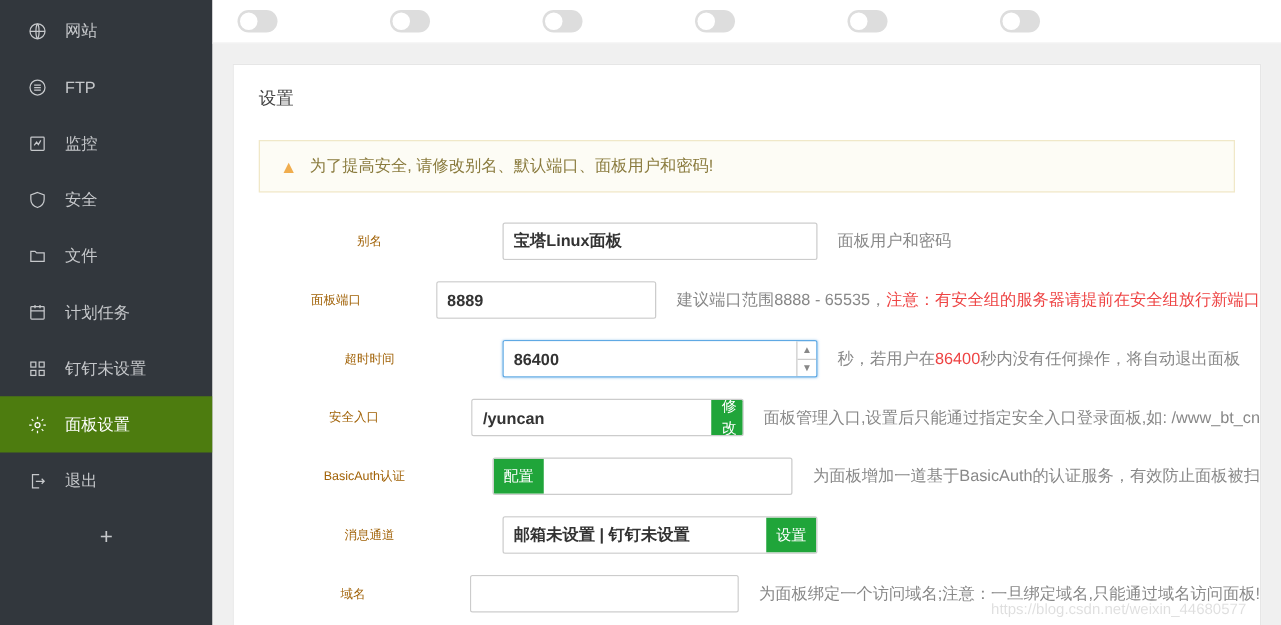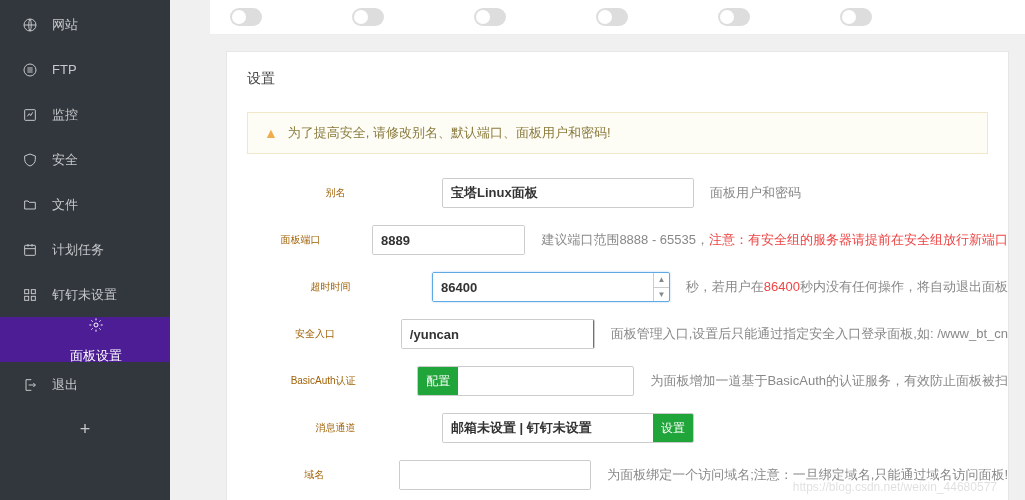--- a/index.html
+++ b/index.html
@@ -6,38 +6,38 @@
 body {
   font-family: "Microsoft YaHei", "PingFang SC", Arial, sans-serif;
   font-size: 13px;
   background: #f0f0f0;
   color: #666;
   width: 1025px;
   height: 500px;
   overflow: hidden;
   position: relative;
 }
-.layout { display: flex; width: 100%; height: 100%; gap: 40px; }
+.layout { display: flex; width: 100%; height: 100%; }
 .sidebar {
   width: 170px;
   background: #32373d;
   color: #c6c8cb;
   flex-shrink: 0;
   padding-top: 2px;
 }
 .side-item {
   display: flex;
   align-items: center;
   height: 45px;
   padding-left: 22px;
   cursor: pointer;
   color: #c6c8cb;
   gap: 14px;
 }
-.side-item.active { background: #4c1d95; color: #fff; flex-direction: column; }
+.side-item.active { background: #4d7c0f; color: #fff; }
 .side-item .icon { width: 16px; height: 16px; display: inline-flex; align-items: center; justify-content: center; }
 .side-item .icon svg { width: 16px; height: 16px; stroke: currentColor; fill: none; stroke-width: 1.5; }
 .side-add {
   height: 45px;
   display: flex;
   align-items: center;
   justify-content: center;
   color: #c6c8cb;
   cursor: pointer;
   font-size: 18px;

